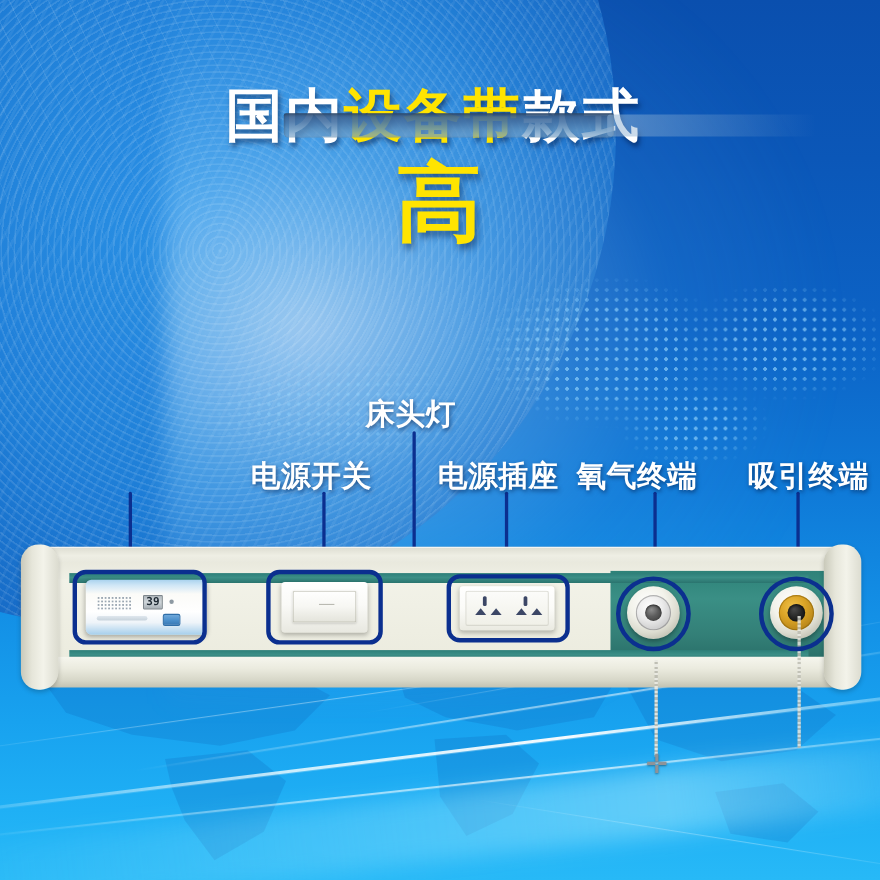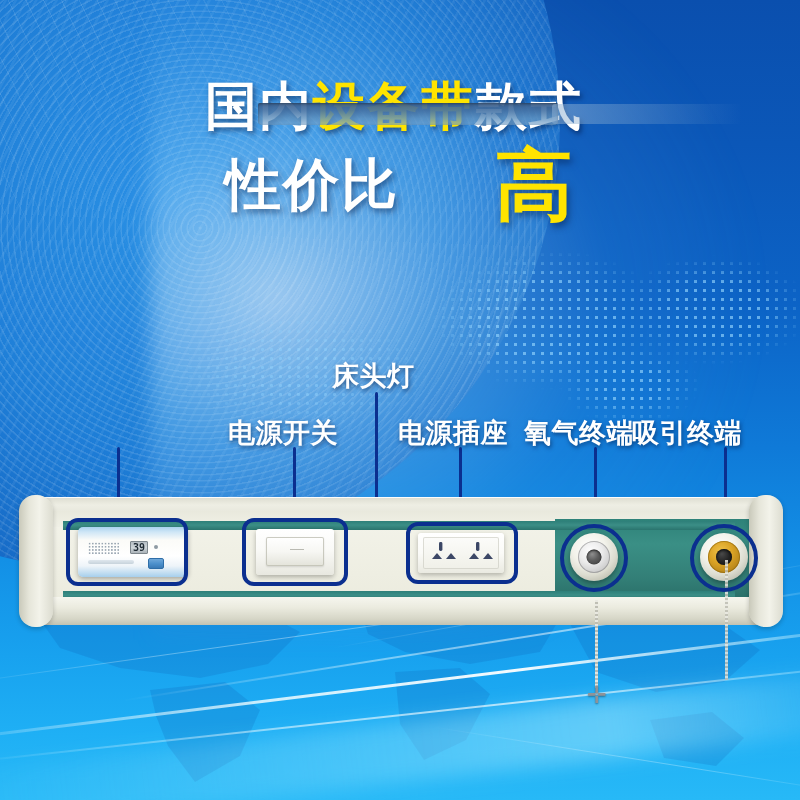--- a/index.html
+++ b/index.html
@@ -465,37 +465,36 @@
   <div class="streak s4"></div>
   <div class="streak s5"></div>
   <div class="streak s3"></div>
   <div class="streak s6"></div>
   <div class="streak s2"></div>
   <div class="streak s1"></div>
 
   <div class="headline">
     <div class="hl-row1"><span>国内</span><span class="hi">设备带</span><span>款式</span></div>
     <div class="hl-row2">
-      <span>性价比</span>
       <span class="big">高</span>
     </div>
   </div>
 
   <div class="leader" style="left:117px; top:447px; height:85px;"></div>
   <div class="leader" style="left:293px; top:447px; height:85px;"></div>
   <div class="leader" style="left:375px; top:392px; height:222px;"></div>
   <div class="leader" style="left:459px; top:447px; height:88px;"></div>
   <div class="leader" style="left:594px; top:447px; height:90px;"></div>
   <div class="leader" style="left:724px; top:447px; height:90px;"></div>
 
   <div class="callout-label" style="left:228px; top:415px;">电源开关</div>
   <div class="callout-label" style="left:398px; top:415px;">电源插座</div>
   <div class="callout-label" style="left:332px; top:358px;">床头灯</div>
   <div class="callout-label" style="left:524px; top:415px;">氧气终端</div>
-  <div class="callout-label" style="left:632px; top:415px;">吸引终端</div>
+  <div class="callout-label" style="left:680px; top:415px;">吸引终端</div>
 
   <div id="bhu">
     <div class="bhu-top"></div>
     <div class="bhu-body"></div>
     <div class="face-left"></div>
     <div class="teal-panel"></div>
     <div class="stripe upper"></div>
     <div class="stripe lower"></div>
     <div class="bhu-rail"></div>
     <div class="endcap left"></div>

